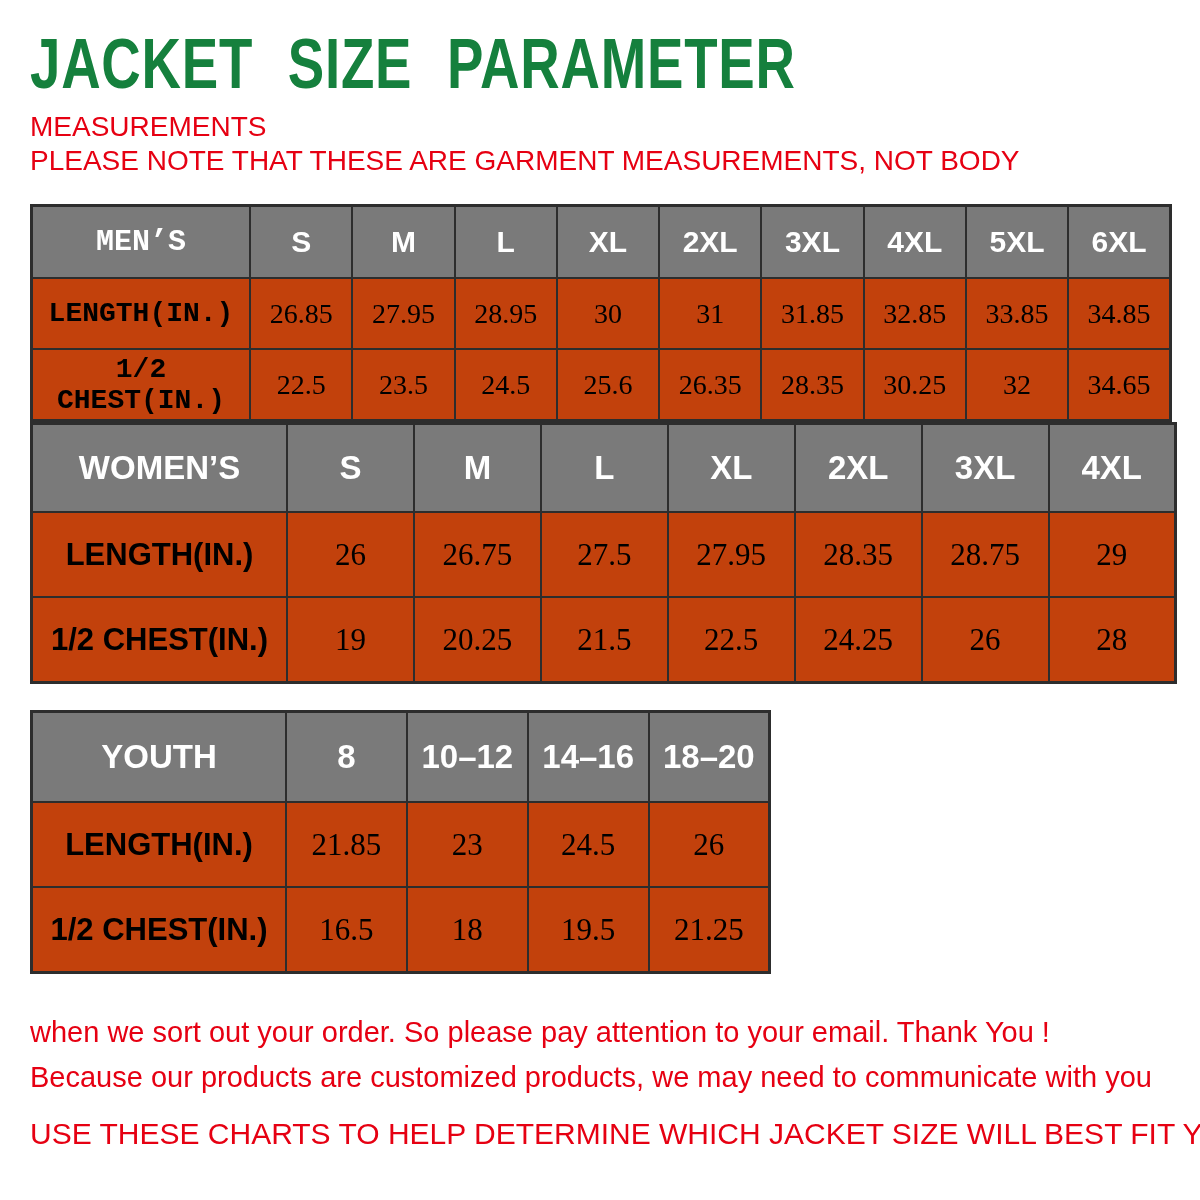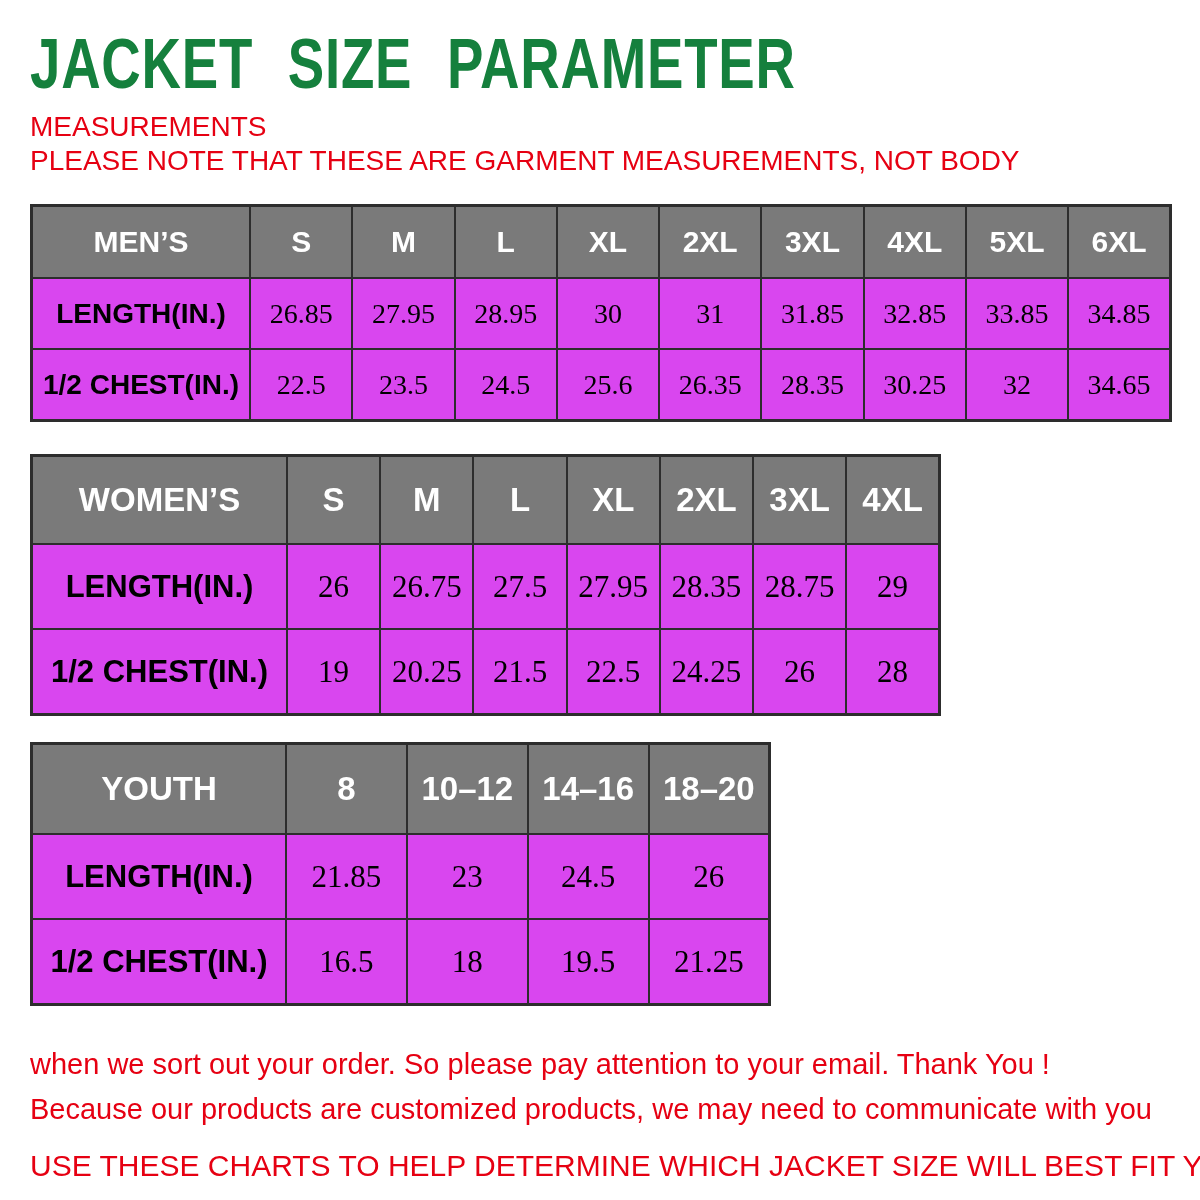--- a/index.html
+++ b/index.html
@@ -38,32 +38,32 @@
     border:3px solid #2d2d2d;
   }
   table.size-table th,table.size-table td{
     border:2px solid #2d2d2d;
     text-align:center;vertical-align:middle;
     padding:0;overflow:hidden;
   }
   table.size-table th{
     background:#7a7a7a;color:#ffffff;font-weight:700;
   }
-  table.size-table td{background:#d946ef;}
+  table.size-table td{background:#c2410c;}
   td.row-label{font-weight:700;font-family:"Liberation Sans",sans-serif;}
   td.num{font-family:Liberation Serif, serif;font-weight:400;}
 
   
   .t-mens{margin-top:26px;width:1142px;}
   .t-mens th{height:70px;font-size:30px;}
   .t-mens td{height:69px;font-size:28px;}
-  .t-mens .col-first{width:216px;}
-
-  
-  .t-womens{margin-top:32px;width:911px;}
+  .t-mens .col-first{width:216px;font-family:Liberation Mono, monospace;}
+
+  
+  .t-womens{width:1147px;}
   .t-womens th{height:86px;font-size:33px;}
   .t-womens td{height:83px;font-size:31px;}
   .t-womens .col-first{width:253px;}
 
   
   .t-youth{margin-top:26px;width:741px;}
   .t-youth th{height:88px;font-size:33px;}
   .t-youth td{height:83px;font-size:31px;}
   .t-youth .col-first{width:252px;}
 

